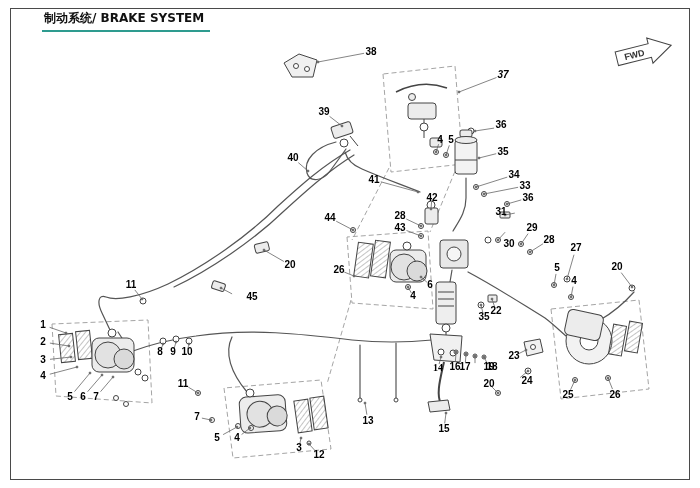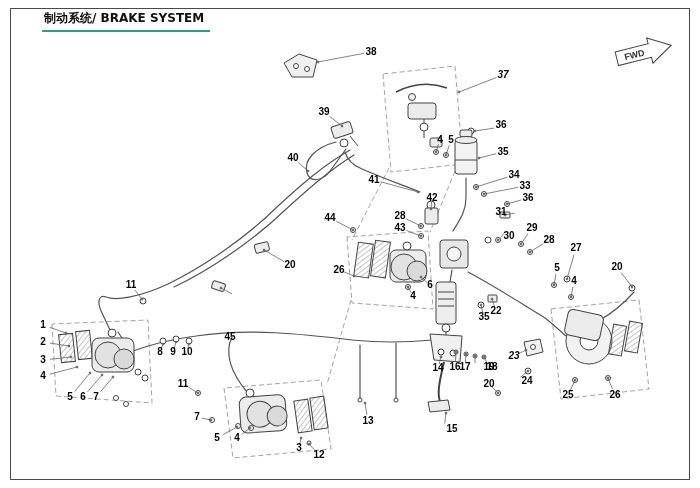--- a/index.html
+++ b/index.html
@@ -339,58 +339,58 @@
       <div class="callout" style="left: 293px; top: 158px;">40</div>
       <div class="callout" style="left: 514px; top: 175px;">34</div>
       <div class="callout" style="left: 525px; top: 186px;">33</div>
       <div class="callout" style="left: 374px; top: 180px;">41</div>
       <div class="callout" style="left: 528px; top: 198px;">36</div>
       <div class="callout" style="left: 501px; top: 212px;">31</div>
       <div class="callout" style="left: 432px; top: 198px;">42</div>
       <div class="callout" style="left: 400px; top: 216px;">28</div>
       <div class="callout" style="left: 330px; top: 218px;">44</div>
       <div class="callout" style="left: 400px; top: 228px;">43</div>
-      <div class="callout" style="left: 509px; top: 236px;">30</div>
+      <div class="callout" style="left: 509px; top: 244px;">30</div>
       <div class="callout" style="left: 532px; top: 228px;">29</div>
       <div class="callout" style="left: 549px; top: 240px;">28</div>
       <div class="callout" style="left: 576px; top: 248px;">27</div>
       <div class="callout" style="left: 339px; top: 270px;">26</div>
       <div class="callout" style="left: 290px; top: 265px;">20</div>
       <div class="callout" style="left: 430px; top: 285px;">6</div>
       <div class="callout" style="left: 557px; top: 268px;">5</div>
       <div class="callout" style="left: 617px; top: 267px;">20</div>
       <div class="callout" style="left: 574px; top: 281px;">4</div>
-      <div class="callout" style="left: 230px; top: 297px; margin-top: 40px;">45</div>
+      <div class="callout" style="left: 252px; top: 297px;">45</div>
       <div class="callout" style="left: 131px; top: 285px;">11</div>
       <div class="callout" style="left: 484px; top: 317px;">35</div>
       <div class="callout" style="left: 496px; top: 311px;">22</div>
       <div class="callout" style="left: 43px; top: 325px;">1</div>
       <div class="callout" style="left: 43px; top: 342px;">2</div>
       <div class="callout" style="left: 43px; top: 360px;">3</div>
       <div class="callout" style="left: 43px; top: 376px;">4</div>
       <div class="callout" style="left: 160px; top: 352px;">8</div>
       <div class="callout" style="left: 173px; top: 352px;">9</div>
       <div class="callout" style="left: 187px; top: 352px;">10</div>
       <div class="callout" style="left: 413px; top: 296px;">4</div>
       <div class="callout" style="left: 70px; top: 397px;">5</div>
       <div class="callout" style="left: 83px; top: 397px;">6</div>
       <div class="callout" style="left: 96px; top: 397px;">7</div>
       <div class="callout" style="left: 183px; top: 384px;">11</div>
-      <div class="callout" style="left: 438px; top: 368px;">14</div>
+      <div class="callout" style="left: 438px; top: 368px; font-family: Liberation Serif, serif;">14</div>
       <div class="callout" style="left: 455px; top: 367px;">16</div>
       <div class="callout" style="left: 465px; top: 367px;">17</div>
       <div class="callout" style="left: 492px; top: 367px;">18</div>
       <div class="callout" style="left: 489px; top: 367px;">19</div>
-      <div class="callout" style="left: 514px; top: 356px; font-style: italic;">23</div>
+      <div class="callout" style="left: 514px; top: 356px;">23</div>
       <div class="callout" style="left: 516px; top: 381px; margin-left: 11px;">24</div>
       <div class="callout" style="left: 568px; top: 395px;">25</div>
       <div class="callout" style="left: 615px; top: 395px;">26</div>
       <div class="callout" style="left: 489px; top: 384px;">20</div>
       <div class="callout" style="left: 368px; top: 421px;">13</div>
-      <div class="callout" style="left: 444px; top: 429px; margin-left: 8px;">15</div>
+      <div class="callout" style="left: 444px; top: 429px;">15</div>
       <div class="callout" style="left: 197px; top: 417px;">7</div>
       <div class="callout" style="left: 217px; top: 438px;">5</div>
       <div class="callout" style="left: 237px; top: 438px;">4</div>
       <div class="callout" style="left: 299px; top: 448px;">3</div>
       <div class="callout" style="left: 319px; top: 455px;">12</div>
     </div>
 
 </div>
 
 </body></html>

